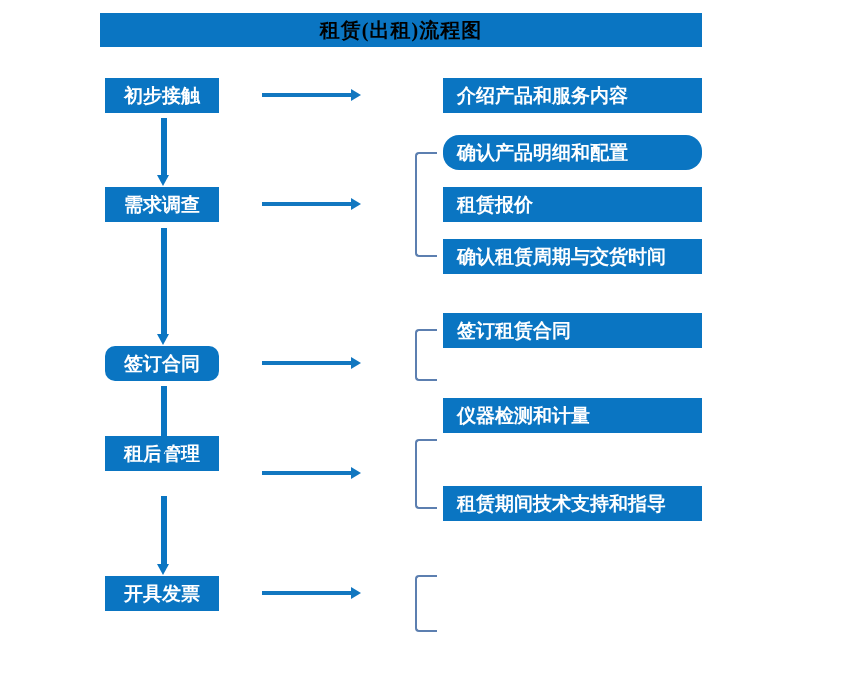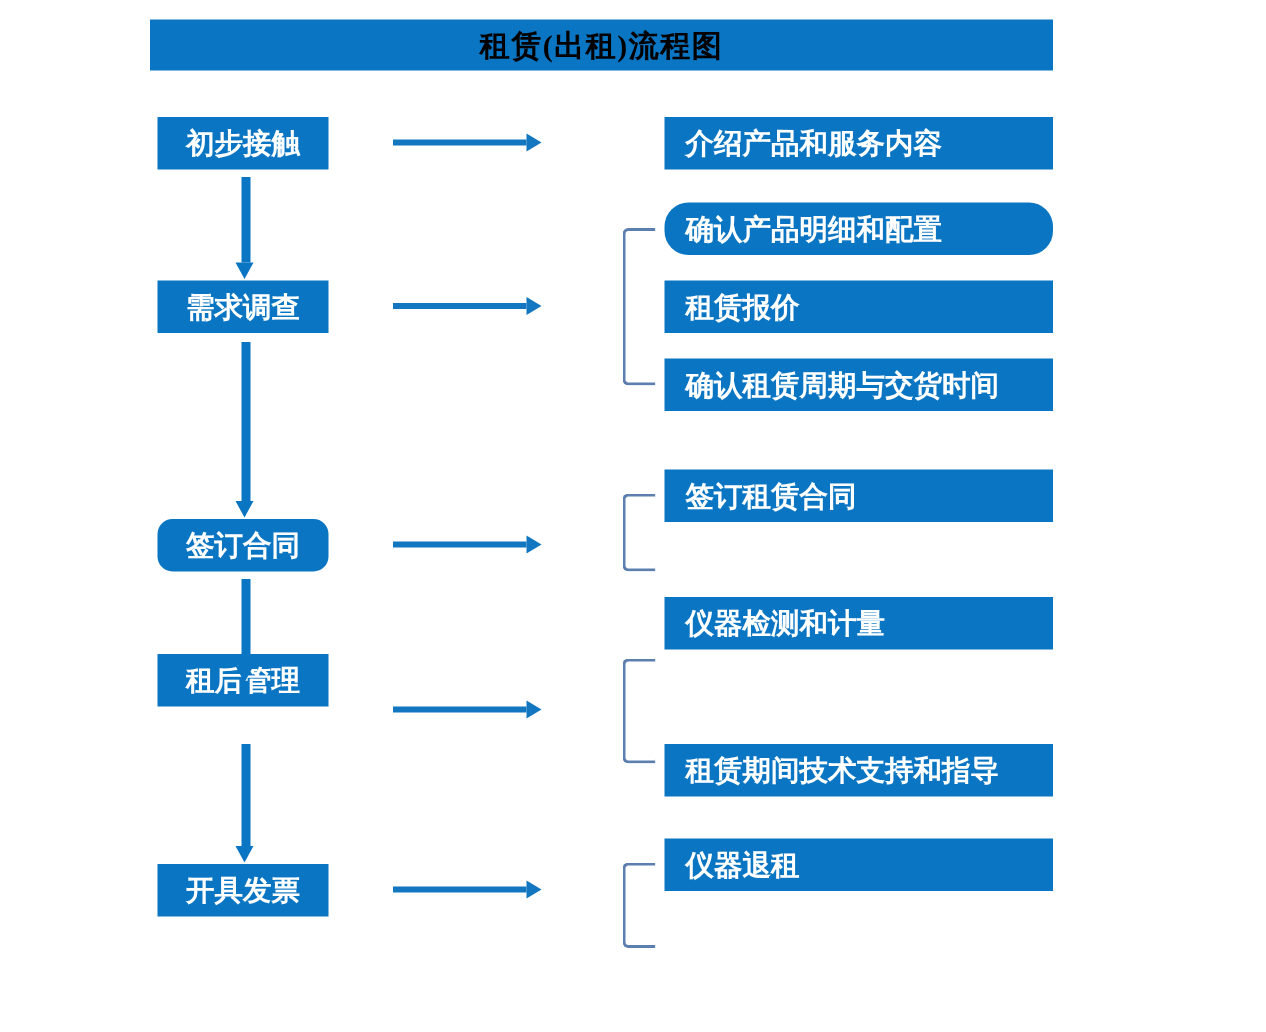--- a/index.html
+++ b/index.html
@@ -179,17 +179,16 @@
 
   <div class="node right" style="top:78px;">介绍产品和服务内容</div>
 
   <div class="node right" style="top:135px;border-radius:16px;">确认产品明细和配置</div>
   <div class="node right" style="top:239px;">确认租赁周期与交货时间</div>
   <div class="node right" style="top:187px;">租赁报价</div>
 
   <div class="node right" style="top:313px;">签订租赁合同</div>
   <div class="node right" style="top:363px;margin-top:35px;">仪器检测和计量</div>
 
-  <div class="node right" style="top:496px;">租赁期间技术支持和指导</div>
+  <div class="node right" style="top:486px;">租赁期间技术支持和指导</div>
 
-  <div class="node right" style="top:559px;">仪器退租</div>
 
 </div>
 
 </body></html>

